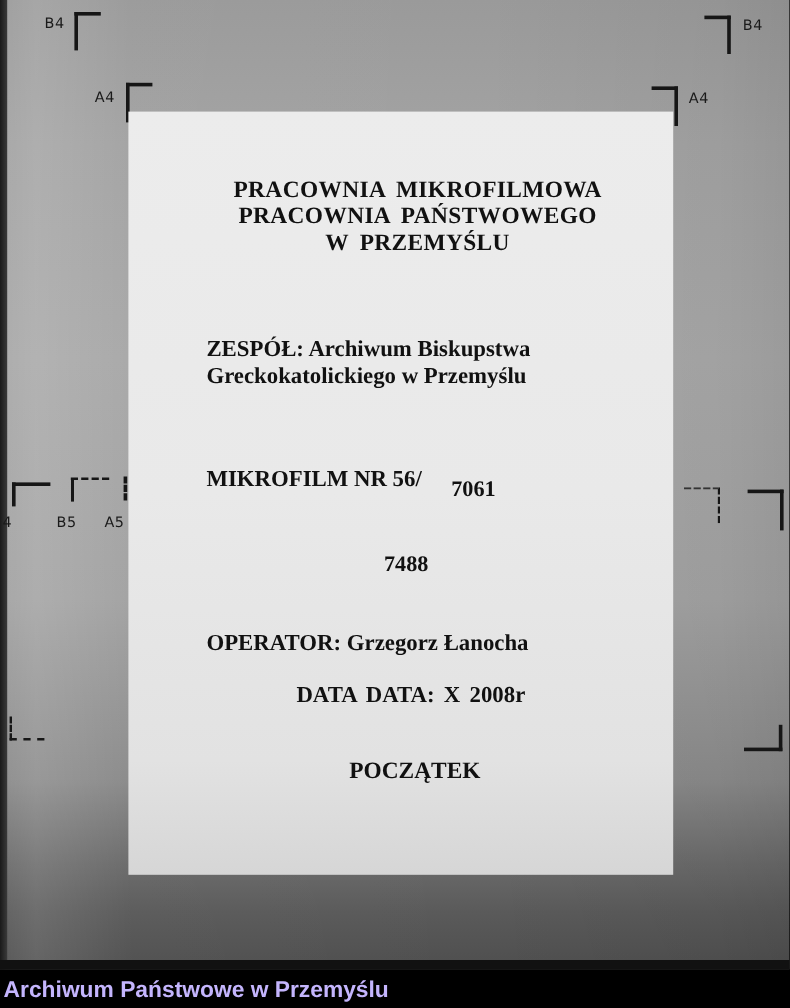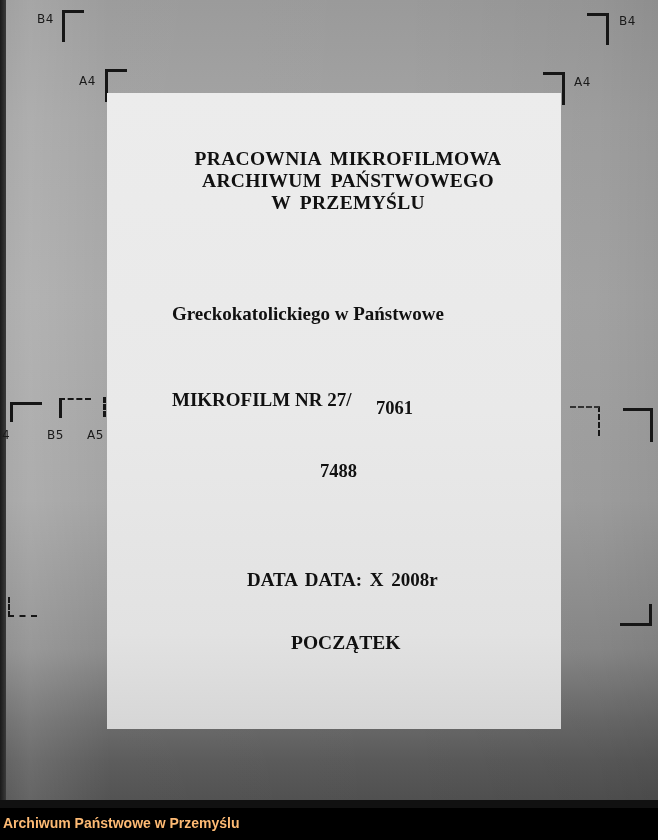--- a/index.html
+++ b/index.html
@@ -65,22 +65,22 @@
   .mark { position: absolute; border-color: #161616; border-style: solid; }
   .mark-label {
     position: absolute; font-family: "DejaVu Sans", sans-serif; font-size: 12px;
     color: #1a1a1a; font-weight: normal; letter-spacing: 0.5px;
   }
 
   #caption-bar {
     position: absolute; left: 0; top: 808px; width: 658px; height: 32px; background: #000;
   }
   #caption {
-    position: absolute; left: 3px; top: 815px; color: #fdba74;
-    font-family: "Liberation Sans", sans-serif; font-size: 14px; font-weight: bold;
+    position: absolute; left: 3px; top: 815px; color: #c4b5fd;
+    font-family: "Liberation Sans", sans-serif; font-size: 19px; font-weight: bold;
   }
 </style>
 </head>
 <body>
 
 <div id="scan">
   <div id="film-edge-left"></div>
 
   <span class="mark-label" style="left:37px;top:12px;">B4</span>
   <div class="mark" style="left:62px;top:10px;width:22px;height:32px;border-width:3px 0 0 3px;"></div>
@@ -100,30 +100,32 @@
   <span class="mark-label" style="left:87px;top:428px;">A5</span>
 
   <div class="mark" style="left:570px;top:406px;width:30px;height:30px;border-width:0 2px 0 0;border-right-style:dashed;border-top:2px dashed #333;"></div>
   <div class="mark" style="left:623px;top:408px;width:30px;height:34px;border-width:3px 3px 0 0;"></div>
 
   <div class="mark" style="left:8px;top:597px;width:29px;height:20px;border-width:0 0 2px 2px;border-style:dashed;"></div>
   <div class="mark" style="left:620px;top:604px;width:32px;height:22px;border-width:0 3px 3px 0;"></div>
 
   <div id="page">
     <div id="hdr1" class="line hdr">PRACOWNIA  MIKROFILMOWA</div>
-    <div id="hdr2" class="line hdr">ARCHIWUM  PAŃSTWOWEGO</div>
+    <div id="hdr2" class="line hdr">PRACOWNIA  PAŃSTWOWEGO</div>
     <div id="hdr3" class="line hdr">W  PRZEMYŚLU</div>
 
-    <div id="zespol2" class="line lbl">Greckokatolickiego w Państwowe</div>
+    <div id="zespol1" class="line lbl">ZESPÓŁ: Archiwum Biskupstwa</div>
+    <div id="zespol2" class="line lbl">Greckokatolickiego w Przemyślu</div>
 
-    <div id="mikro" class="line lbl">MIKROFILM NR 27/</div>
+    <div id="mikro" class="line lbl">MIKROFILM NR 56/</div>
     <div id="mikro-no" class="line val">7061</div>
 
     <div id="syg-no" class="line val">7488</div>
 
+    <div id="oper" class="line lbl">OPERATOR: Grzegorz Łanocha</div>
     <div id="data" class="line lbl">DATA  DATA:  X  2008r</div>
     <div id="poczatek" class="line">POCZĄTEK</div>
   </div>
 
   <div id="film-edge-bottom"></div>
 </div>
 
 <div id="caption-bar"></div>
 <div id="caption">Archiwum Państwowe w Przemyślu</div>
 

